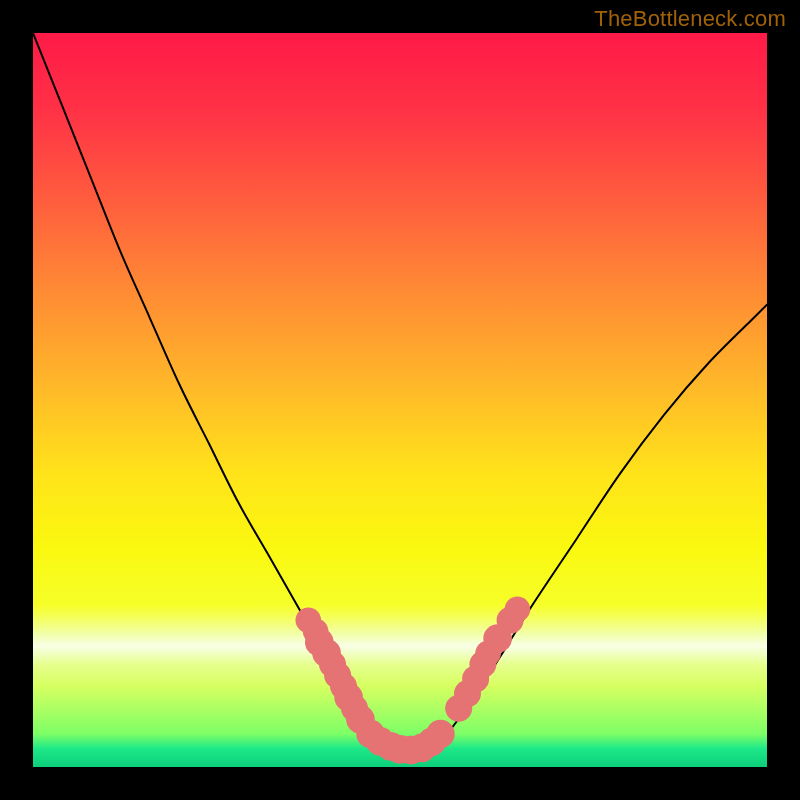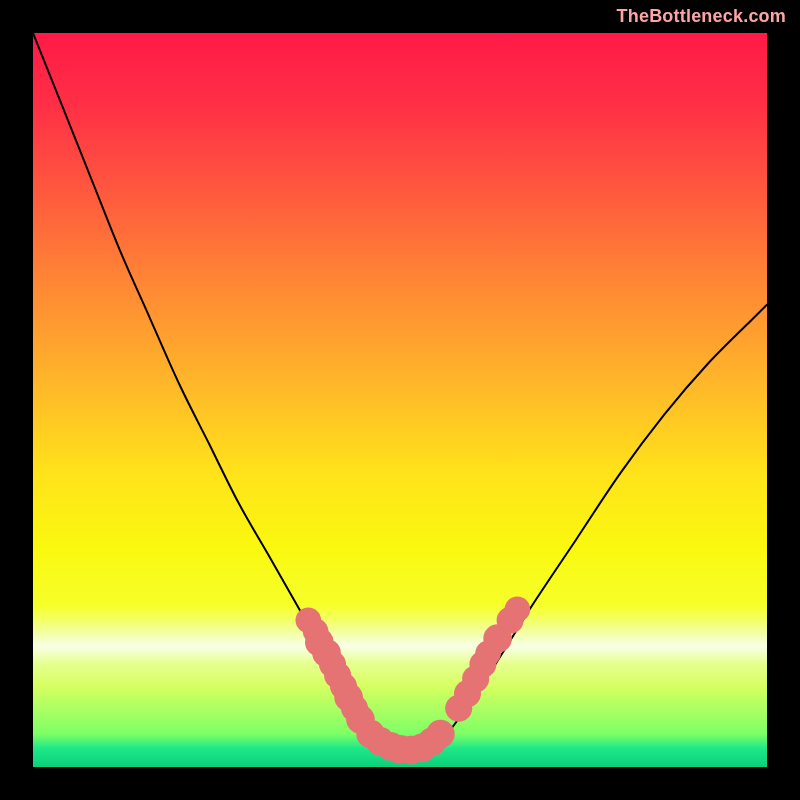--- a/index.html
+++ b/index.html
@@ -16,23 +16,23 @@
     left: 0;
     top: 0;
     width: 800px;
     height: 800px;
     background: #000;
   }
   .watermark {
     position: absolute;
     top: 6px;
     right: 14px;
-    color: #fca5a5;
-    font-size: 18px;
-    font-weight: 700;
+    color: #a16207;
+    font-size: 22px;
+    font-weight: 400;
     letter-spacing: 0.2px;
     z-index: 20;
   }
   .plot {
     position: absolute;
     left: 33px;
     top: 33px;
     width: 734px;
     height: 734px;
     overflow: hidden;

